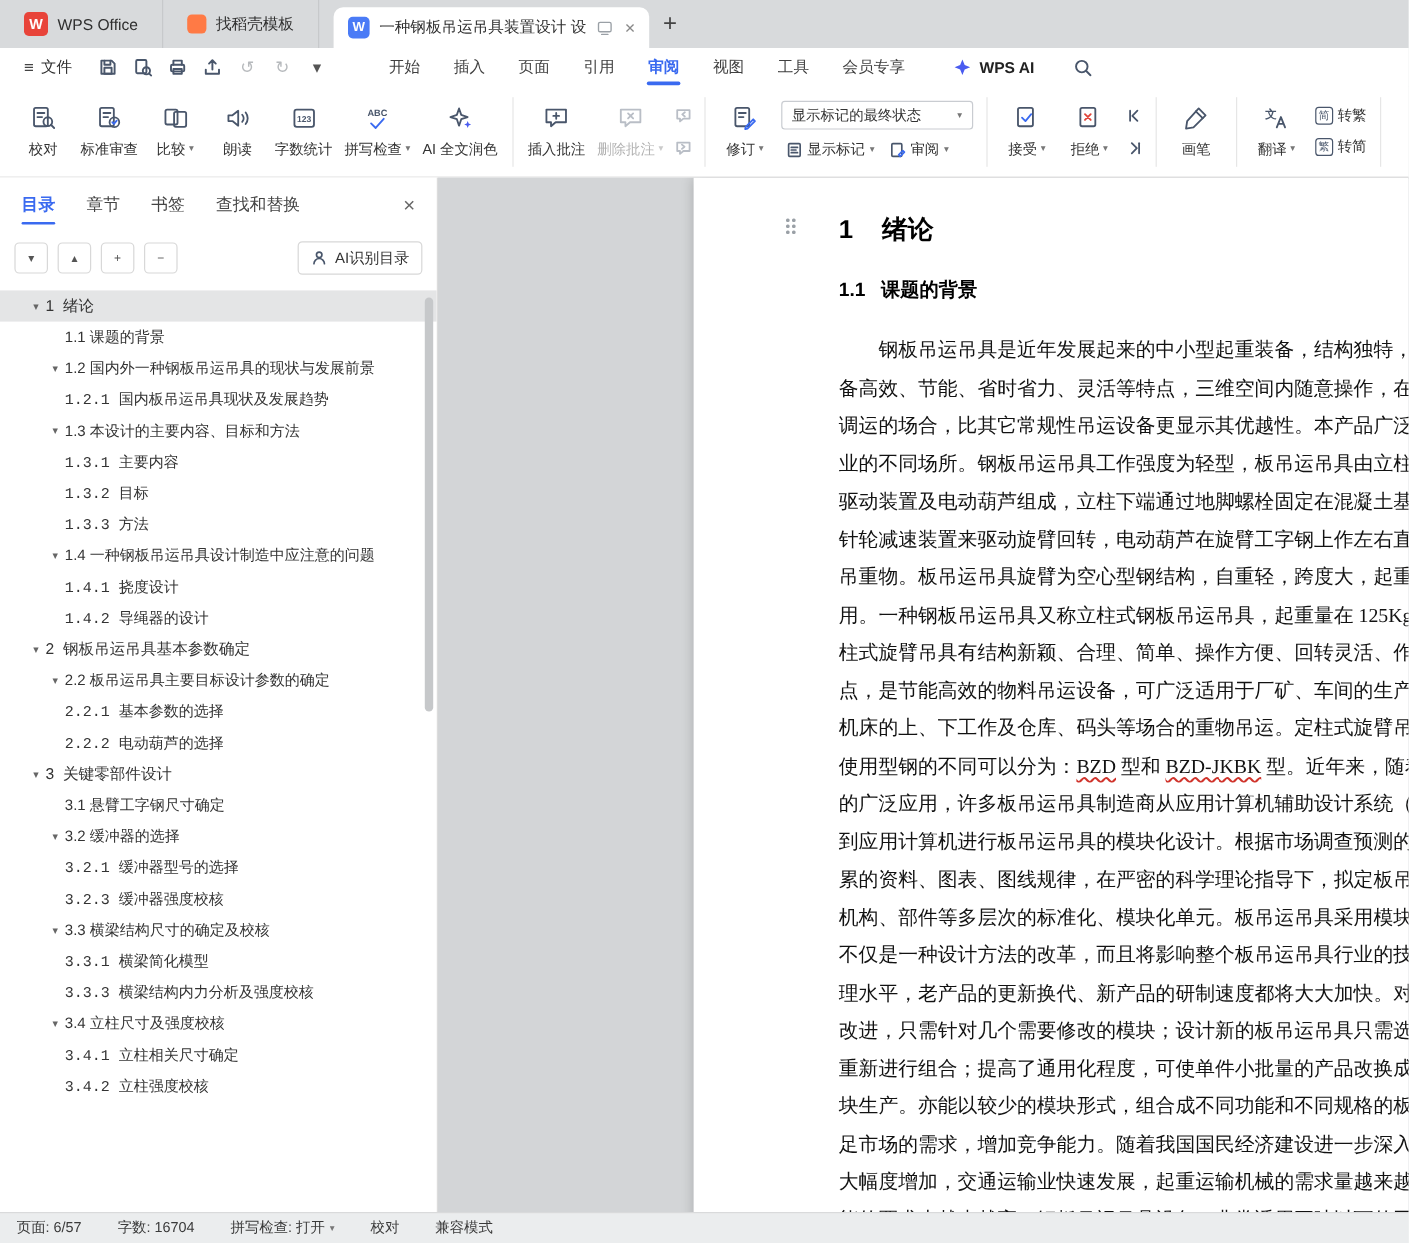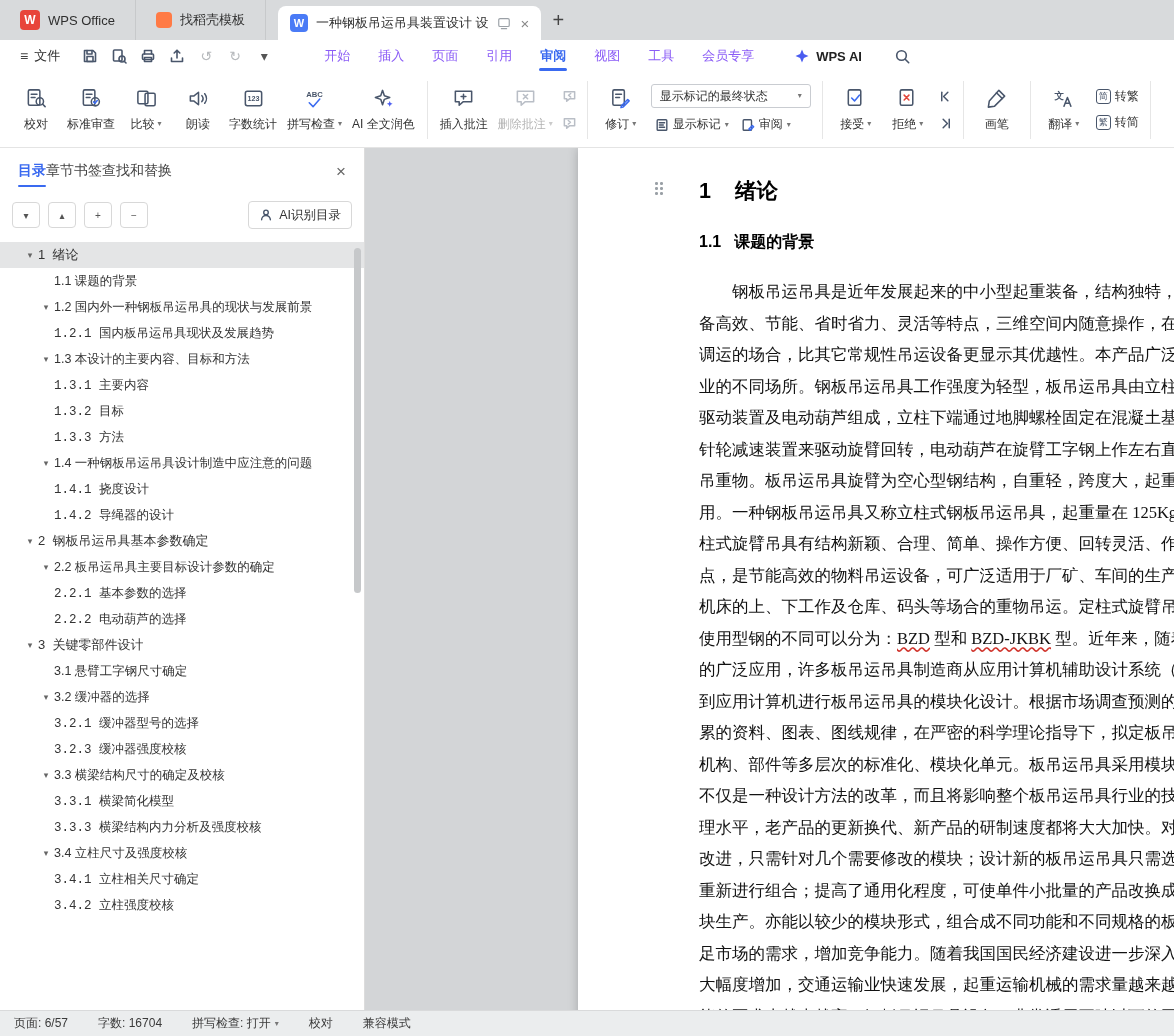--- a/index.html
+++ b/index.html
@@ -20,21 +20,21 @@
   .newtab { width:34px; display:flex; align-items:center; justify-content:center; font-size:20px; color:#444; }
 
   
   .menubar { height:32px; background:#fff; display:flex; align-items:center; padding:0 12px; font-size:13px; flex-shrink:0; }
   .file-btn { display:flex; align-items:center; gap:6px; padding:0 8px; height:100%; color:#2f2f2f; }
   .hamb { font-size:14px; color:#444; }
   .qicons { display:flex; align-items:center; gap:5px; margin-left:10px; }
   .qbtn { width:24px; height:24px; display:flex; align-items:center; justify-content:center; border-radius:3px; color:#555; font-size:14px; }
   .qbtn.dis { color:#b7babd; }
   .menu-tabs { display:flex; margin-left:34px; height:100%; }
-  .mtab { padding:0 14px; display:flex; align-items:center; position:relative; color:#8b5cf6; white-space:nowrap; }
+  .mtab { padding:0 14px; display:flex; align-items:center; position:relative; color:#404040; white-space:nowrap; }
   .mtab.active { color:#3a6af0; font-weight:700; }
   .mtab.active::after { content:""; position:absolute; left:13px; right:13px; bottom:1px; height:3px; border-radius:2px; background:#3a6af0; }
   .wpsai-btn { display:flex; align-items:center; gap:6px; margin-left:26px; font-weight:600; color:#222; white-space:nowrap; }
   .search-btn { margin-left:32px; display:flex; align-items:center; }
 
   
   .ic { width:23px; height:23px; flex-shrink:0; }
   .ic * { fill:none; stroke:#49566b; stroke-width:1.6; stroke-linecap:round; stroke-linejoin:round; }
   .ic .blue { stroke:#3a6af0; }
   .ic .red { stroke:#e2453a; }
@@ -57,21 +57,21 @@
   .rcol { display:flex; flex-direction:column; gap:6px; margin:0 4px; flex-shrink:0;justify-content:space-between; }
   .rselect { width:160px; height:24px; border:1px solid #c9ccd1; border-radius:3px; display:flex; align-items:center; justify-content:space-between; padding:0 8px; font-size:12px; color:#333; background:#fff; }
   .rrow { display:flex; gap:4px; }
   .rsmall { display:flex; align-items:center; gap:4px; font-size:12px; color:#333; padding:2px 4px; border-radius:3px; white-space:nowrap; }
   .cbox { width:15px; height:15px; border:1px solid #49566b; border-radius:3px; font-size:9px; display:flex; align-items:center; justify-content:center; color:#49566b; flex-shrink:0; }
   .rcol2 { display:flex; flex-direction:column; gap:5px; margin-left:2px; flex-shrink:0; }
 
   
   .main { flex:1; display:flex; min-height:0; }
   .sidebar { width:365px; flex-shrink:0; background:#fff; border-right:1px solid #dcdcdc; display:flex; flex-direction:column; position:relative; }
-  .side-tabs { height:46px; display:flex; align-items:center; padding:0 18px; font-size:14px; flex-shrink:0; }
+  .side-tabs { height:46px; display:flex; align-items:center; gap:26px; padding:0 18px; font-size:14px; flex-shrink:0; }
   .stab { color:#444; position:relative; height:100%; display:flex; align-items:center; white-space:nowrap; }
   .stab.active { color:#3a6af0; font-weight:700; }
   .stab.active::after { content:""; position:absolute; bottom:7px; left:0; right:0; height:2px; background:#3a6af0; border-radius:1px; }
   .side-close { margin-left:auto; color:#666; font-size:17px; line-height:1; }
   .side-controls { height:42px; display:flex; align-items:center; gap:8px; padding:0 12px; flex-shrink:0; }
   .ctl { width:28px; height:26px; border:1px solid #d8d8d8; border-radius:4px; background:#fff; color:#555; font-size:10px; display:flex; align-items:center; justify-content:center; }
   .ai-toc { margin-left:auto; height:28px; border:1px solid #d8d8d8; border-radius:4px; background:#fff; display:flex; align-items:center; gap:6px; padding:0 10px; font-size:12.5px; color:#333;text-align:center; }
   .toc-tree { flex:1; overflow:hidden; padding-top:6px; }
   .toc-row { height:26px; display:flex; align-items:center; font-size:12.5px; color:#333; cursor:pointer; }
   .toc-row.selected { background:#e4e5e6; }

